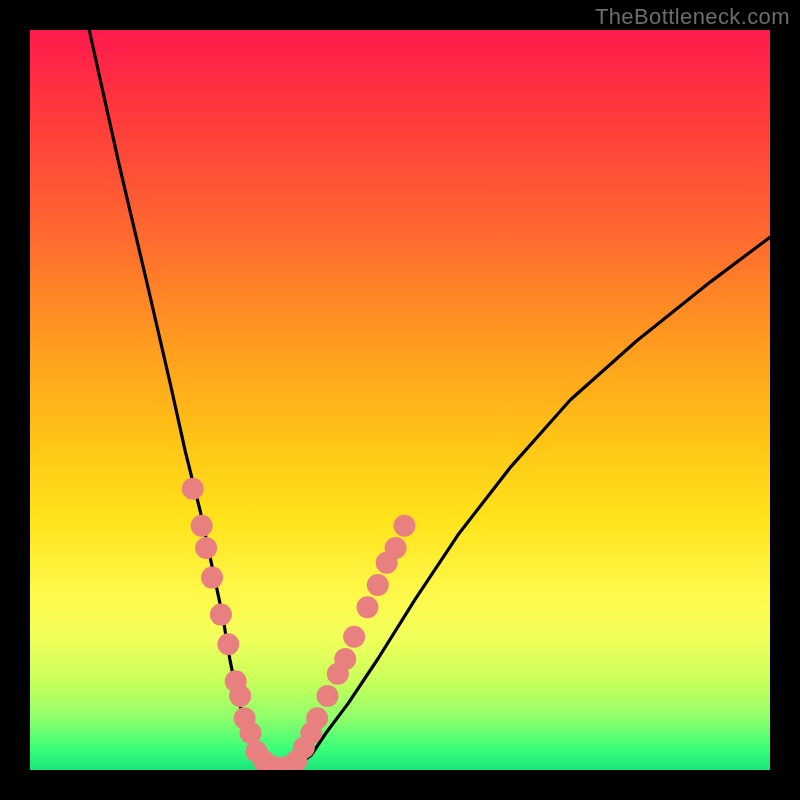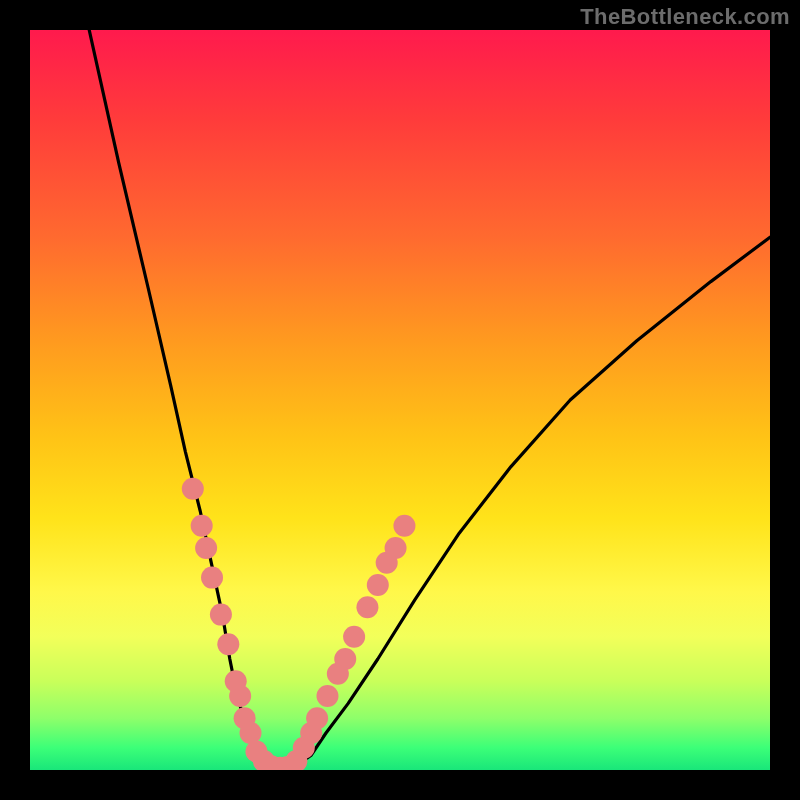--- a/index.html
+++ b/index.html
@@ -53,21 +53,21 @@
     left: 0;
     width: 740px;
     height: 740px;
   }
   .watermark {
     position: absolute;
     top: 4px;
     right: 10px;
     color: #6c6c6c;
     font-size: 22px;
-    font-weight: 700;
+    font-weight: 400;
     letter-spacing: 0.4px;
     user-select: none;
   }
 </style>
 </head>
 <body>
 
 <div class="frame">
   <div class="watermark">TheBottleneck.com</div>
   <div class="plot">

